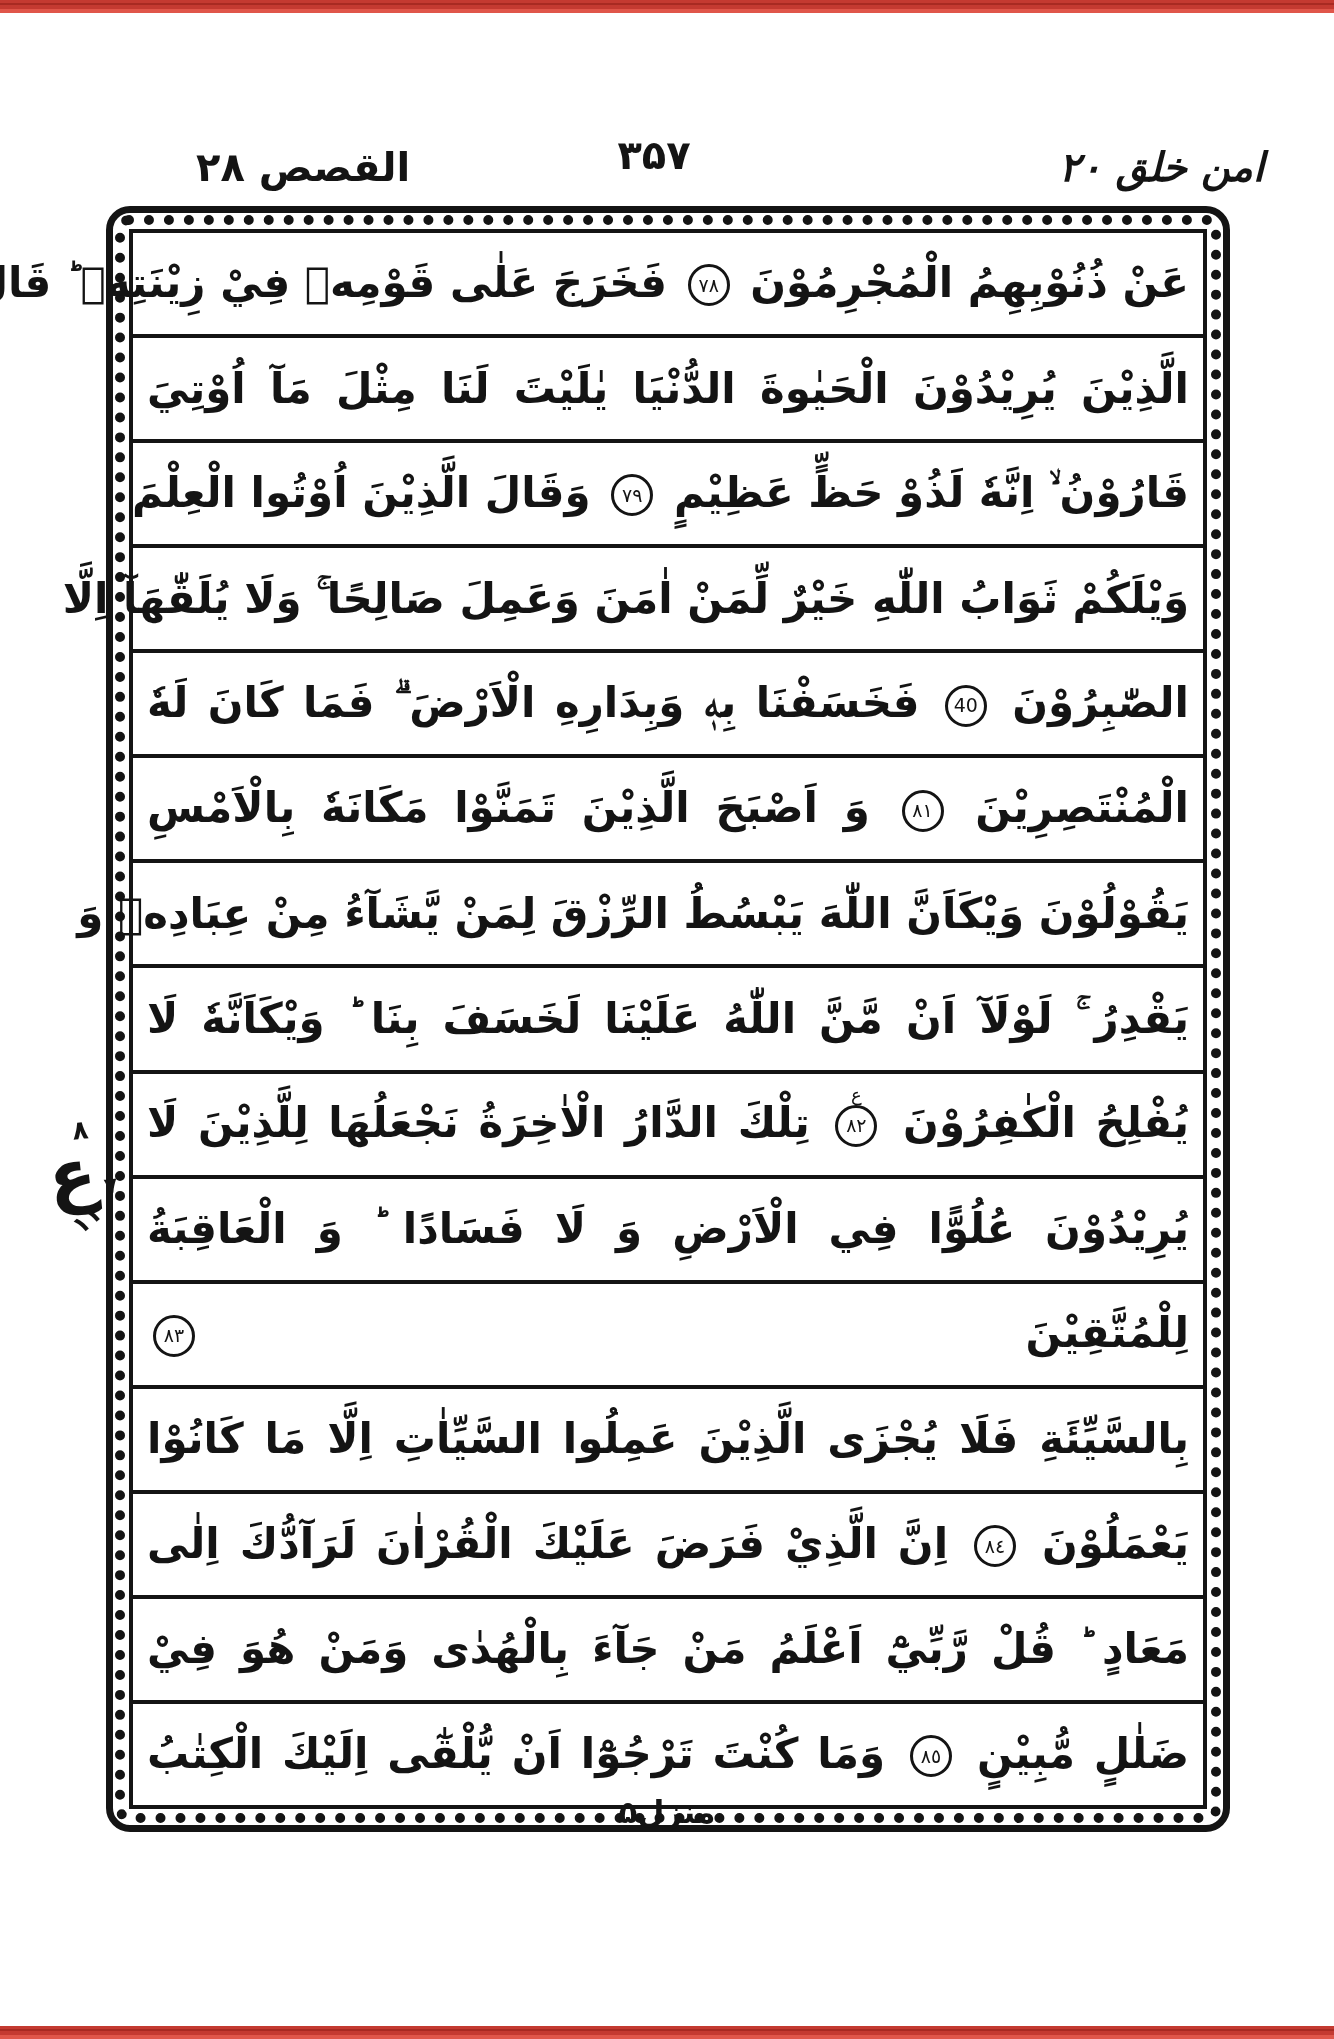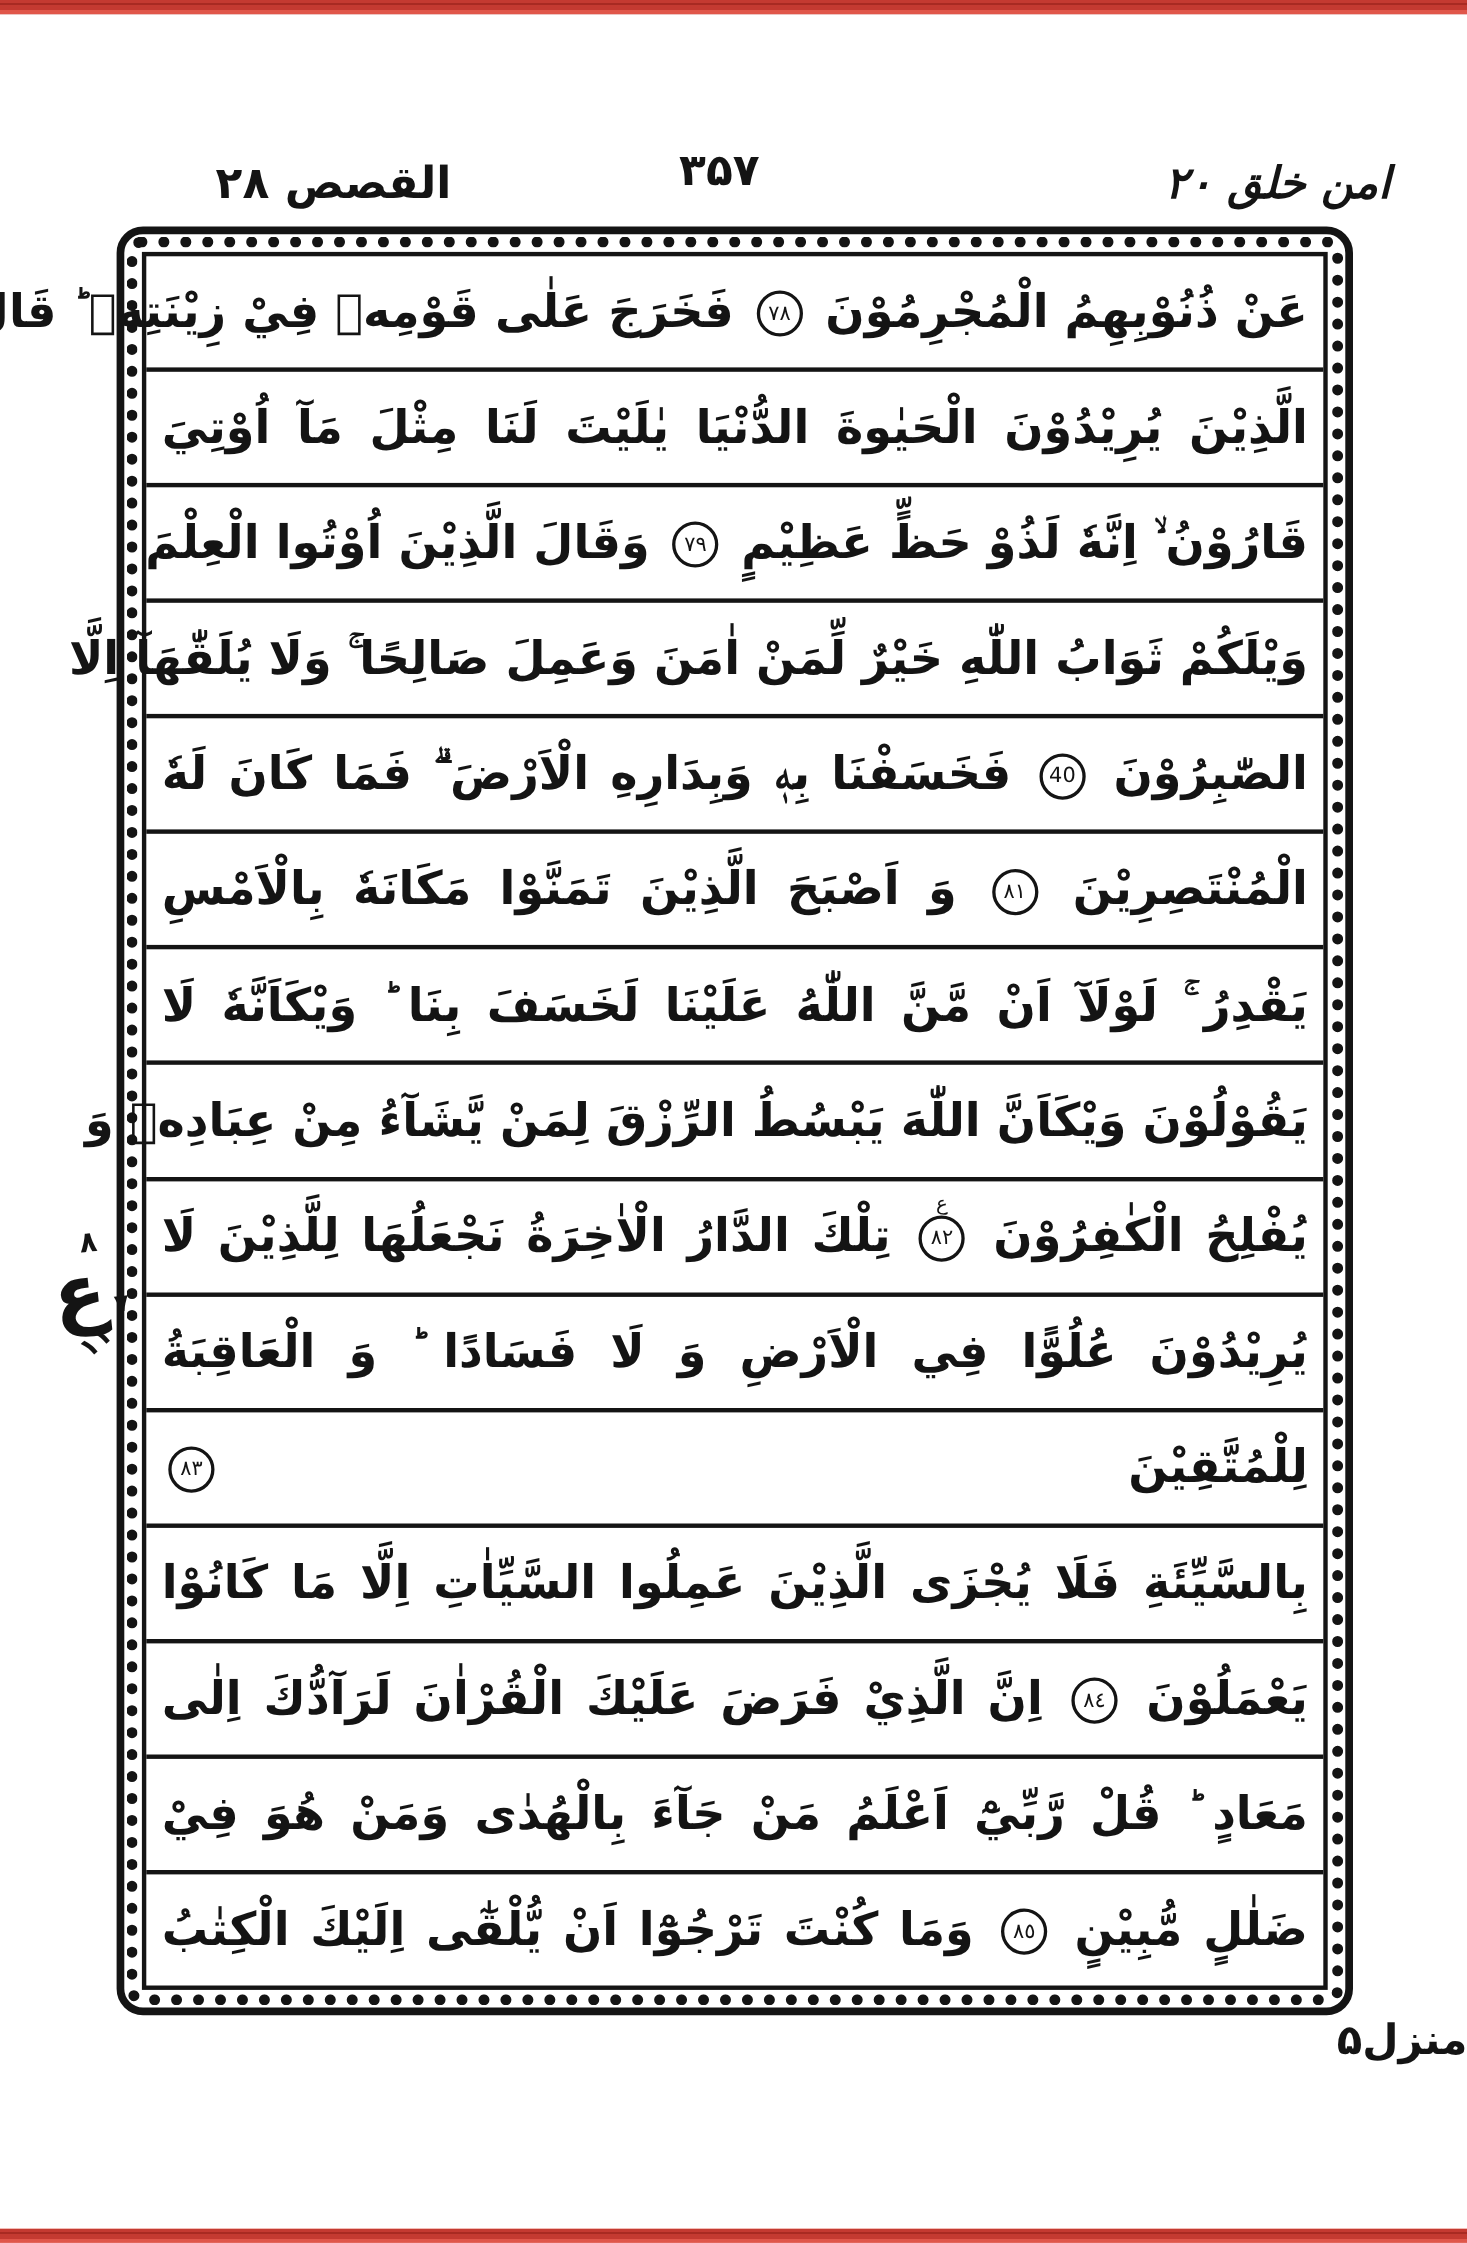--- a/index.html
+++ b/index.html
@@ -75,22 +75,22 @@
   .ruku .r-mid{
     position:absolute;right:-2px;bottom:6px;font-size:22px;line-height:1;
   }
   .ruku .r-bottom{
     display:block;font-size:24px;line-height:1;margin-top:2px;margin-right:-20px;
     transform:rotate(-35deg);letter-spacing:3px;
   }
 
   
   .footer{
-    position:absolute;top:1832px;left:0;width:100%;text-align:right;
-    font-size:38px;font-weight:bold;direction:rtl;
+    position:absolute;top:1794px;left:0;width:100%;text-align:center;
+    font-size:31px;font-weight:bold;direction:rtl;
   }
 </style>
 </head>
 <body>
 
 <div class="red-bar top"></div>
 
 <div class="hdr hdr-right">امن خلق ٢٠</div>
 <div class="hdr hdr-center">٣۵٧</div>
 <div class="hdr hdr-left">القصص ٢٨</div>
@@ -118,24 +118,24 @@
         <div class="line-text" dir="rtl"><span class="seg">الصّٰبِرُوْنَ</span> <span class="medallion">
             <span class="m-num">40</span>
           </span> <span class="seg">فَخَسَفْنَا بِهٖ وَبِدَارِهِ الْاَرْضَ ۗ فَمَا كَانَ لَهٗ</span> </div>
       </div>
       <div class="row">
         <div class="line-text" dir="rtl"><span class="seg">الْمُنْتَصِرِيْنَ</span> <span class="medallion">
             <span class="m-num">٨١</span>
           </span> <span class="seg">وَ اَصْبَحَ الَّذِيْنَ تَمَنَّوْا مَكَانَهٗ بِالْاَمْسِ</span> </div>
       </div>
       <div class="row">
-        <div class="line-text" dir="rtl"><span class="seg">يَقْدِرُ ۚ لَوْلَآ اَنْ مَّنَّ اللّٰهُ عَلَيْنَا لَخَسَفَ بِنَا ؕ وَيْكَاَنَّهٗ لَا</span> </div>
+        <div class="line-text" dir="rtl"><span class="seg">يَقُوْلُوْنَ وَيْكَاَنَّ اللّٰهَ يَبْسُطُ الرِّزْقَ لِمَنْ يَّشَآءُ مِنْ عِبَادِهٖ وَ</span> </div>
       </div>
       <div class="row">
-        <div class="line-text" dir="rtl"><span class="seg">يَقُوْلُوْنَ وَيْكَاَنَّ اللّٰهَ يَبْسُطُ الرِّزْقَ لِمَنْ يَّشَآءُ مِنْ عِبَادِهٖ وَ</span> </div>
+        <div class="line-text" dir="rtl"><span class="seg">يَقْدِرُ ۚ لَوْلَآ اَنْ مَّنَّ اللّٰهُ عَلَيْنَا لَخَسَفَ بِنَا ؕ وَيْكَاَنَّهٗ لَا</span> </div>
       </div>
       <div class="row">
         <div class="line-text" dir="rtl"><span class="seg">يُفْلِحُ الْكٰفِرُوْنَ</span> <span class="medallion">
             <span class="m-mark">ع</span>
             <span class="m-num">٨٢</span>
           </span> <span class="seg">تِلْكَ الدَّارُ الْاٰخِرَةُ نَجْعَلُهَا لِلَّذِيْنَ لَا</span> </div>
       </div>
       <div class="row">
         <div class="line-text" dir="rtl"><span class="seg">يُرِيْدُوْنَ عُلُوًّا فِي الْاَرْضِ وَ لَا فَسَادًا ؕ وَ الْعَاقِبَةُ</span> </div>
       </div>

